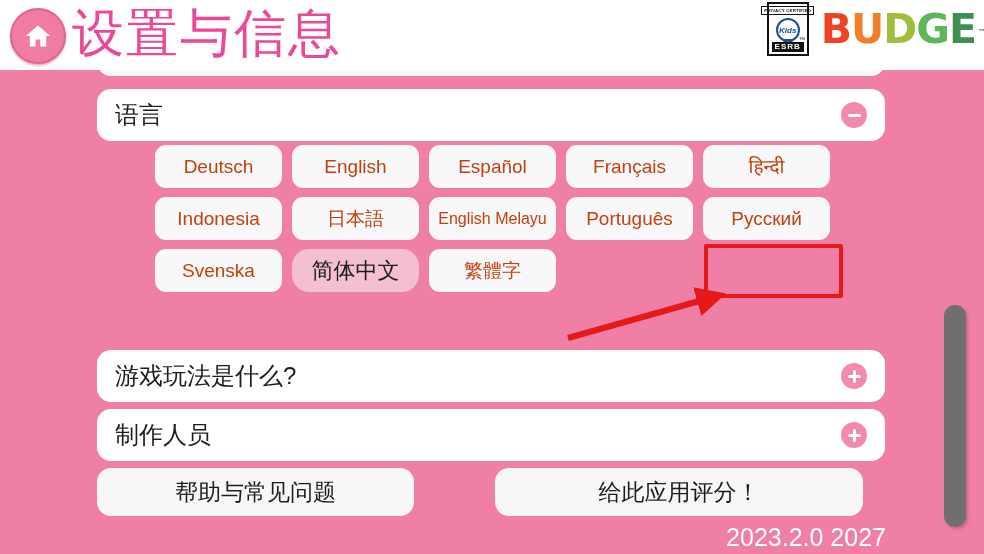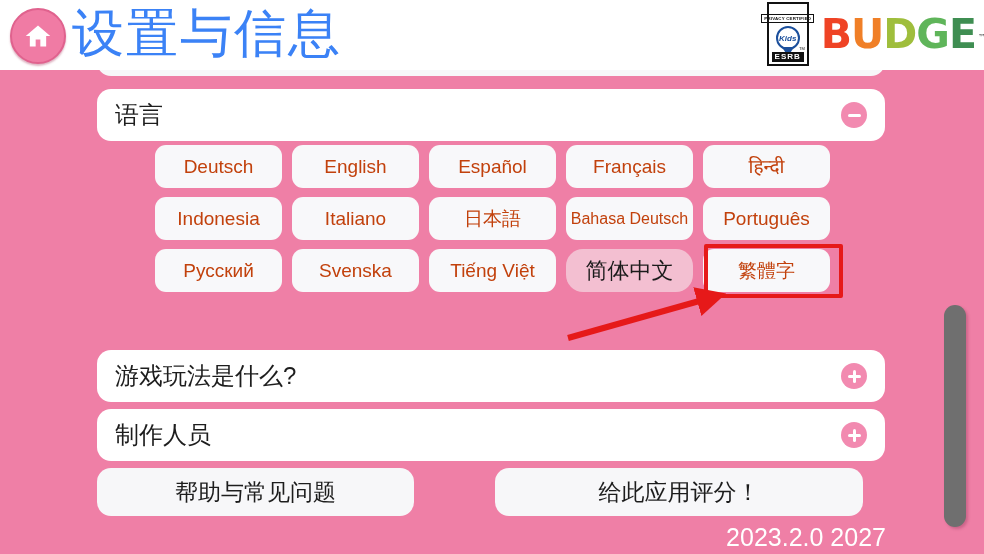--- a/index.html
+++ b/index.html
@@ -23,35 +23,35 @@
     background: #f07ba4;
     border: 2px solid #e0628e;
     box-shadow: 0 2px 2px rgba(160,40,80,0.35);
     display: flex; align-items: center; justify-content: center;
     cursor: pointer;
   }
   .home-btn svg { width: 28px; height: 28px; display: block; }
   .page-title {
     position: absolute; left: 72px; top: 2px;
     font-size: 52px; line-height: 62px;
-    color: #3b82f6;
+    color: #ec4899;
     font-weight: 400;
     letter-spacing: 2px;
     white-space: nowrap;
   }
   .logos {
     position: absolute; right: 8px; top: 2px;
     display: flex; align-items: center; gap: 12px;
   }
   .esrb {
-    width: 42px; height: 64px;
+    width: 42px; height: 54px;
     background: #ffffff;
     border: 2px solid #111;
     display: flex; flex-direction: column; align-items: center;
-    padding-top: 10px;
+    padding-top: 2px;
     position: relative;
   }
   .esrb-top {
     font-size: 4.4px; letter-spacing: .2px; color: #111;
     font-weight: bold; border: 1px solid #111; padding: 1px 2px;
     line-height: 5px; white-space: nowrap;
   }
   .esrb-seal {
     width: 24px; height: 24px; border-radius: 50%;
     background: #ffffff; border: 2px solid #1b4f9c;
@@ -247,28 +247,26 @@
   </div>
 
   <div class="lang-grid">
     <div class="lang-btn">Deutsch</div>
     <div class="lang-btn">English</div>
     <div class="lang-btn">Español</div>
     <div class="lang-btn">Français</div>
     <div class="lang-btn">हिन्दी</div>
 
     <div class="lang-btn">Indonesia</div>
-    <div class="lang-btn">Italiano</div>
     <div class="lang-btn">日本語</div>
-    <div class="lang-btn two-line">Bahasa Deutsch</div>
+    <div class="lang-btn two-line">English Melayu</div>
 
     <div class="lang-btn">Português</div>
     <div class="lang-btn">Русский</div>
     <div class="lang-btn">Svenska</div>
-    <div class="lang-btn">Tiếng Việt</div>
     <div class="lang-btn selected">简体中文</div>
 
     <div class="lang-btn">繁體字</div>
   </div>
 
   <div class="annot-box" style="left:704px; top:174px; width:139px; height:54px;"></div>
 
   <svg class="arrow-layer" viewBox="0 0 984 484">
     <defs>
       <marker id="arrowhead" markerWidth="5" markerHeight="5" refX="2.2" refY="2.5" orient="auto">

